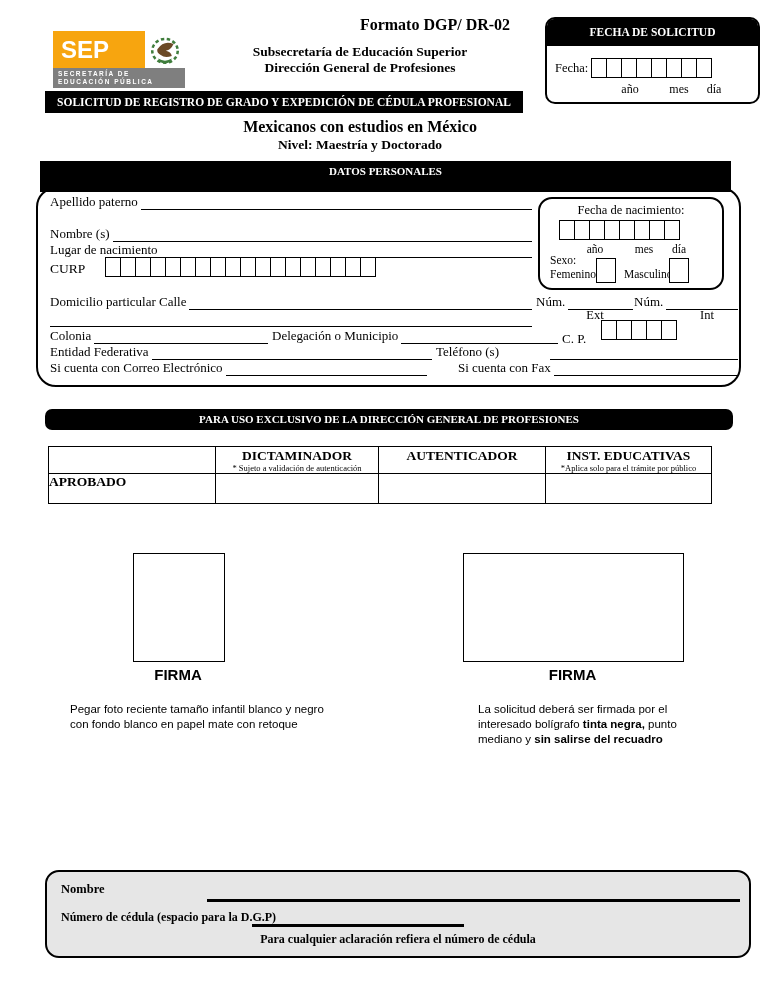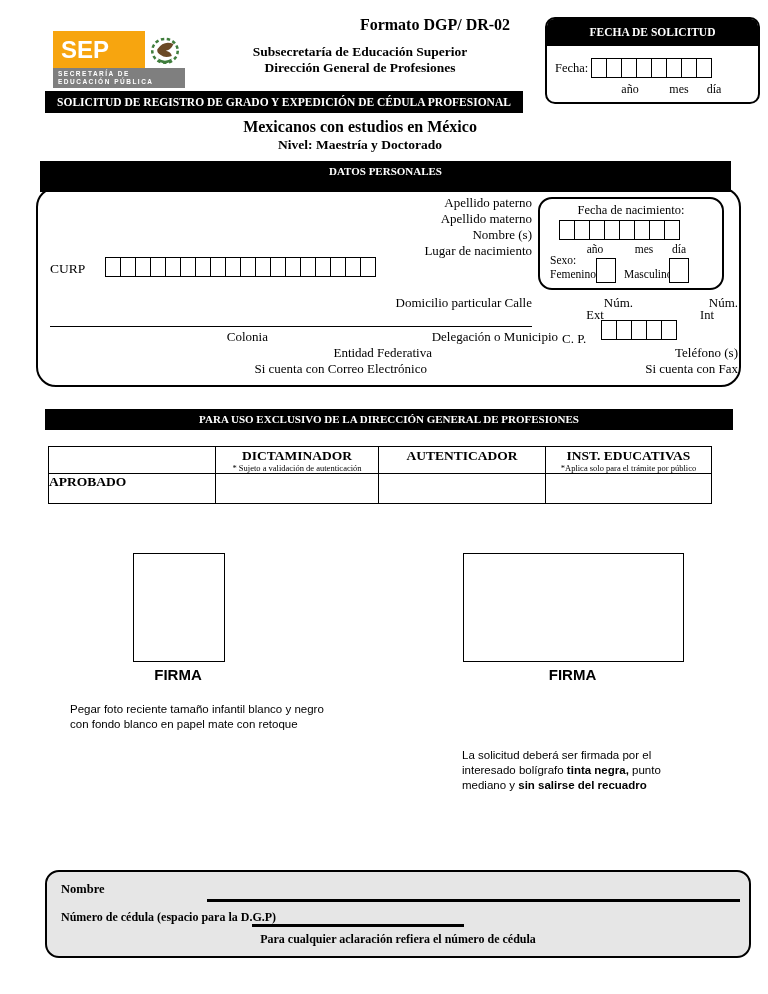--- a/index.html
+++ b/index.html
@@ -5,21 +5,21 @@
   html,body{margin:0;padding:0;background:#fff;}
   .page{position:relative;width:768px;height:994px;background:#fff;color:#000;
         font-family:"Liberation Serif",serif;overflow:hidden;}
   .abs{position:absolute;}
 
   
   .bar{position:absolute;background:#000;color:#fff;font-weight:bold;text-align:center;
        font-family:"Liberation Serif",serif;}
 
   
-  .frow{position:absolute;display:flex;align-items:flex-end;height:15px;font-size:13px;flex-direction:column;}
+  .frow{position:absolute;display:flex;align-items:flex-end;height:15px;font-size:13px;}
   .frow .lbl{white-space:nowrap;}
   .frow .fl{flex:1;border-bottom:1px solid #000;height:100%;margin-left:3px;}
 
   
   .cells{position:absolute;display:flex;}
   .cell{width:16px;height:20px;border:1px solid #000;margin-left:-1px;background:#fff;box-sizing:border-box;}
   .cell:first-child{margin-left:0;}
 
   
   .logo{position:absolute;left:53px;top:31px;width:132px;height:57px;}
@@ -107,24 +107,20 @@
   <div class="abs b ctr" style="left:110px;top:118px;width:500px;font-size:16px;">Mexicanos con estudios en México</div>
   <div class="abs b ctr" style="left:110px;top:137px;width:500px;font-size:13.5px;">Nivel: Maestría y Doctorado</div>
   <div class="bar" style="left:40px;top:161px;width:691px;height:31px;font-size:11px;line-height:21px;">DATOS PERSONALES</div>
 
   <div class="pbox"></div>
 
   <div class="frow" style="left:50px;top:195px;width:482px;">
     <span class="lbl">Apellido paterno</span>
     <span class="fl"></span>
   </div>
-  <div class="frow" style="left:50px;top:211px;width:482px;">
-    <span class="lbl">Apellido materno</span>
-    <span class="fl"></span>
-  </div>
   <div class="frow" style="left:50px;top:227px;width:482px;">
     <span class="lbl">Nombre (s)</span>
     <span class="fl"></span>
   </div>
   <div class="frow" style="left:50px;top:243px;width:482px;">
     <span class="lbl">Lugar de nacimiento</span>
     <span class="fl"></span>
   </div>
 
   <div class="abs" style="left:50px;top:261px;font-size:13.5px;">CURP</div>
@@ -215,21 +211,21 @@
 
   <div class="frow" style="left:50px;top:361px;width:377px;">
     <span class="lbl">Si cuenta con Correo Electrónico</span>
     <span class="fl"></span>
   </div>
   <div class="frow" style="left:458px;top:361px;width:280px;">
     <span class="lbl">Si cuenta con Fax</span>
     <span class="fl"></span>
   </div>
 
-  <div class="bar" style="left:45px;top:409px;width:688px;height:21px;font-size:11px;line-height:21px;">PARA USO EXCLUSIVO DE LA DIRECCIÓN GENERAL DE PROFESIONES</div>
+  <div class="bar" style="left:45px;top:409px;width:688px;height:21px;font-size:11px;line-height:21px;border-radius:7px;">PARA USO EXCLUSIVO DE LA DIRECCIÓN GENERAL DE PROFESIONES</div>
 
   <table class="dgp">
     <colgroup>
         <col style="width:167px">
         <col style="width:163px">
         <col style="width:167px">
         <col style="width:166px">
       </colgroup>
     <tbody>
         <tr style="height:26px;">
@@ -260,21 +256,21 @@
   <div class="photo-box" style="left:133px;top:553px;width:90px;height:107px;"></div>
   <div class="ph-label" style="left:133px;top:666px;width:90px;">FIRMA</div>
 
   <div class="photo-box" style="left:463px;top:553px;width:219px;height:107px;"></div>
   <div class="ph-label" style="left:463px;top:666px;width:219px;">FIRMA</div>
 
   <div class="note" style="left:70px;top:702px;width:280px;">
     <div>Pegar foto reciente tamaño infantil blanco y negro</div>
     <div>con fondo blanco en papel mate con retoque</div>
   </div>
-  <div class="note" style="left:462px;top:702px;width:240px;margin-top:46px;">
+  <div class="note" style="left:478px;top:702px;width:240px;">
     <span>La solicitud deberá ser firmada por el interesado bolígrafo </span><b>tinta negra,</b><span> punto mediano y </span><b>sin salirse del recuadro</b>
   </div>
 
   <div class="footer-box">
     <div class="abs b" style="left:14px;top:10px;font-size:12.5px;">Nombre</div>
     <div class="thick" style="left:160px;top:27px;width:533px;"></div>
     <div class="abs b" style="left:14px;top:38px;font-size:12px;">Número de cédula (espacio para la D.G.P)</div>
     <div class="thick" style="left:205px;top:52px;width:212px;"></div>
     <div class="abs b ctr" style="left:0;top:60px;width:100%;font-size:12px;">Para cualquier aclaración refiera el número de cédula</div>
   </div>

